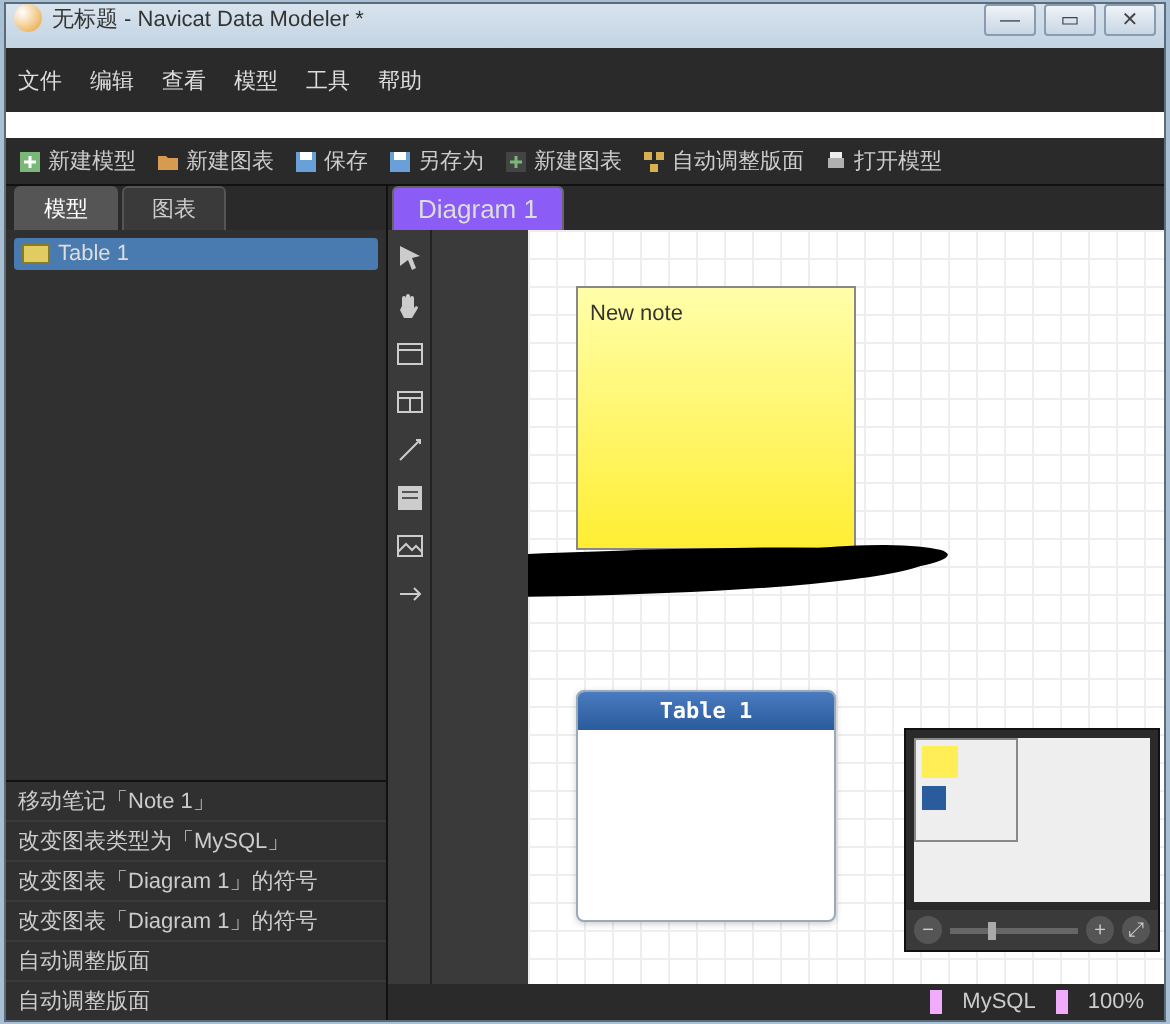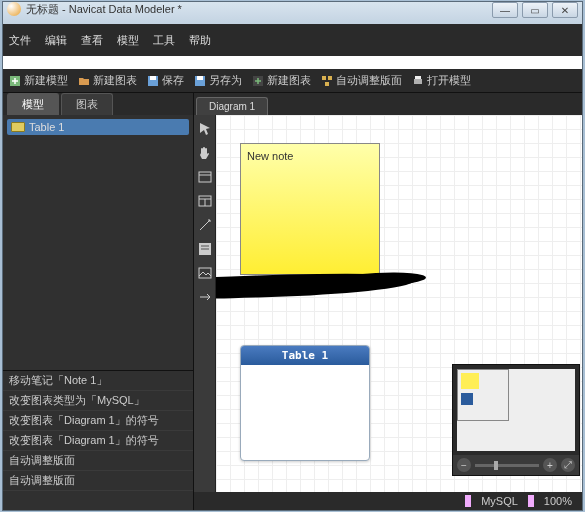--- a/index.html
+++ b/index.html
@@ -15,26 +15,26 @@
 .toolbar .tb { display: flex; align-items: center; gap: 3px; }
 .toolbar .ti { width: 12px; height: 12px; }
 .body { flex: 1; display: flex; background: #3a3a3a; min-height: 0; }
 .left { width: 191px; display: flex; flex-direction: column; border-right: 1px solid #111; }
 .tabs { height: 22px; background: #2a2a2a; display: flex; align-items: end; padding-left: 4px; gap: 2px; }
 .tab { padding: 3px 14px; font-size: 11px; color: #ccc; background: #3a3a3a; border: 1px solid #555; border-bottom: none; border-radius: 3px 3px 0 0; }
 .tab.active { background: #555; color: #fff; }
 .treepane { flex: 1; background: #303030; padding: 4px; overflow: auto; }
 .treeitem { display: flex; align-items: center; gap: 4px; padding: 2px 4px; font-size: 11px; color: #ddd; background: #4a7bb0; border-radius: 2px; }
 .treeicon { width: 14px; height: 10px; background: #e0cc60; border: 1px solid #8a7a20; border-radius: 1px; }
-.history { height: 140px; background: #303030; border-top: 1px solid #111; overflow: auto; font-size: 11px; color: #ccc; }
+.history { height: 120px; background: #303030; border-top: 1px solid #111; overflow: auto; font-size: 11px; color: #ccc; }
 .history div { padding: 2px 6px; border-bottom: 1px solid #3a3a3a; }
 .right { flex: 1; display: flex; flex-direction: column; min-width: 0; }
 .rtabs { height: 22px; background: #2a2a2a; display: flex; align-items: end; padding-left: 2px; }
-.rtab { padding: 3px 12px; font-size: 10px; color: #ddd; background: #404040; border: 1px solid #666; border-bottom: none; border-radius: 3px 3px 0 0; }
-.editor { flex: 1; display: flex; background: #3a3a3a; min-height: 0; }
+.rtab { padding: 3px 12px; font-size: 13px; color: #ddd; background: #8b5cf6; border: 1px solid #666; border-bottom: none; border-radius: 3px 3px 0 0; }
+.editor { flex: 1; display: flex; background: #3a3a3a; min-height: 0; gap: 48px; }
 .vtoolbar { width: 22px; background: #3a3a3a; display: flex; flex-direction: column; gap: 8px; padding: 6px 3px; border-right: 1px solid #222; }
 .vtb { width: 16px; height: 16px; }
 .canvas { flex: 1; background: #fff; background-image: linear-gradient(#eee 1px, transparent 1px), linear-gradient(90deg, #eee 1px, transparent 1px); background-size: 14px 14px; position: relative; overflow: hidden; }
 .note { position: absolute; left: 24px; top: 28px; width: 140px; height: 132px; background: linear-gradient(#ffffaa,#ffee33); border: 1px solid #888; padding: 6px; font-family: monospace; font-size: 11px; color: #333; }
 .scribble { position: absolute; left: -90px; top: 160px; width: 290px; height: 22px; background: #000; border-radius: 40% 60% 50% 50% / 60% 40% 60% 50%; transform: rotate(-2deg); }
 .scribble2 { position: absolute; left: 110px; top: 158px; width: 100px; height: 14px; background: #000; border-radius: 50%; transform: rotate(-3deg); }
 .tablebox { position: absolute; left: 24px; top: 230px; width: 130px; height: 116px; background: #fff; border: 1px solid #9ab; border-radius: 4px; box-shadow: 0 1px 3px rgba(0,0,0,0.2); }
 .tablebox .hdr { background: linear-gradient(#4a7bc0,#2a5b9c); color: #fff; font-size: 11px; font-weight: bold; text-align: center; padding: 3px; border-radius: 3px 3px 0 0; font-family: monospace; }
 .minimap { position: absolute; right: 2px; bottom: 16px; width: 128px; height: 112px; background: #2a2a2a; border: 1px solid #111; display: flex; flex-direction: column; }
 .minimap .mv { flex: 1; background: #eee; margin: 4px; position: relative; }

